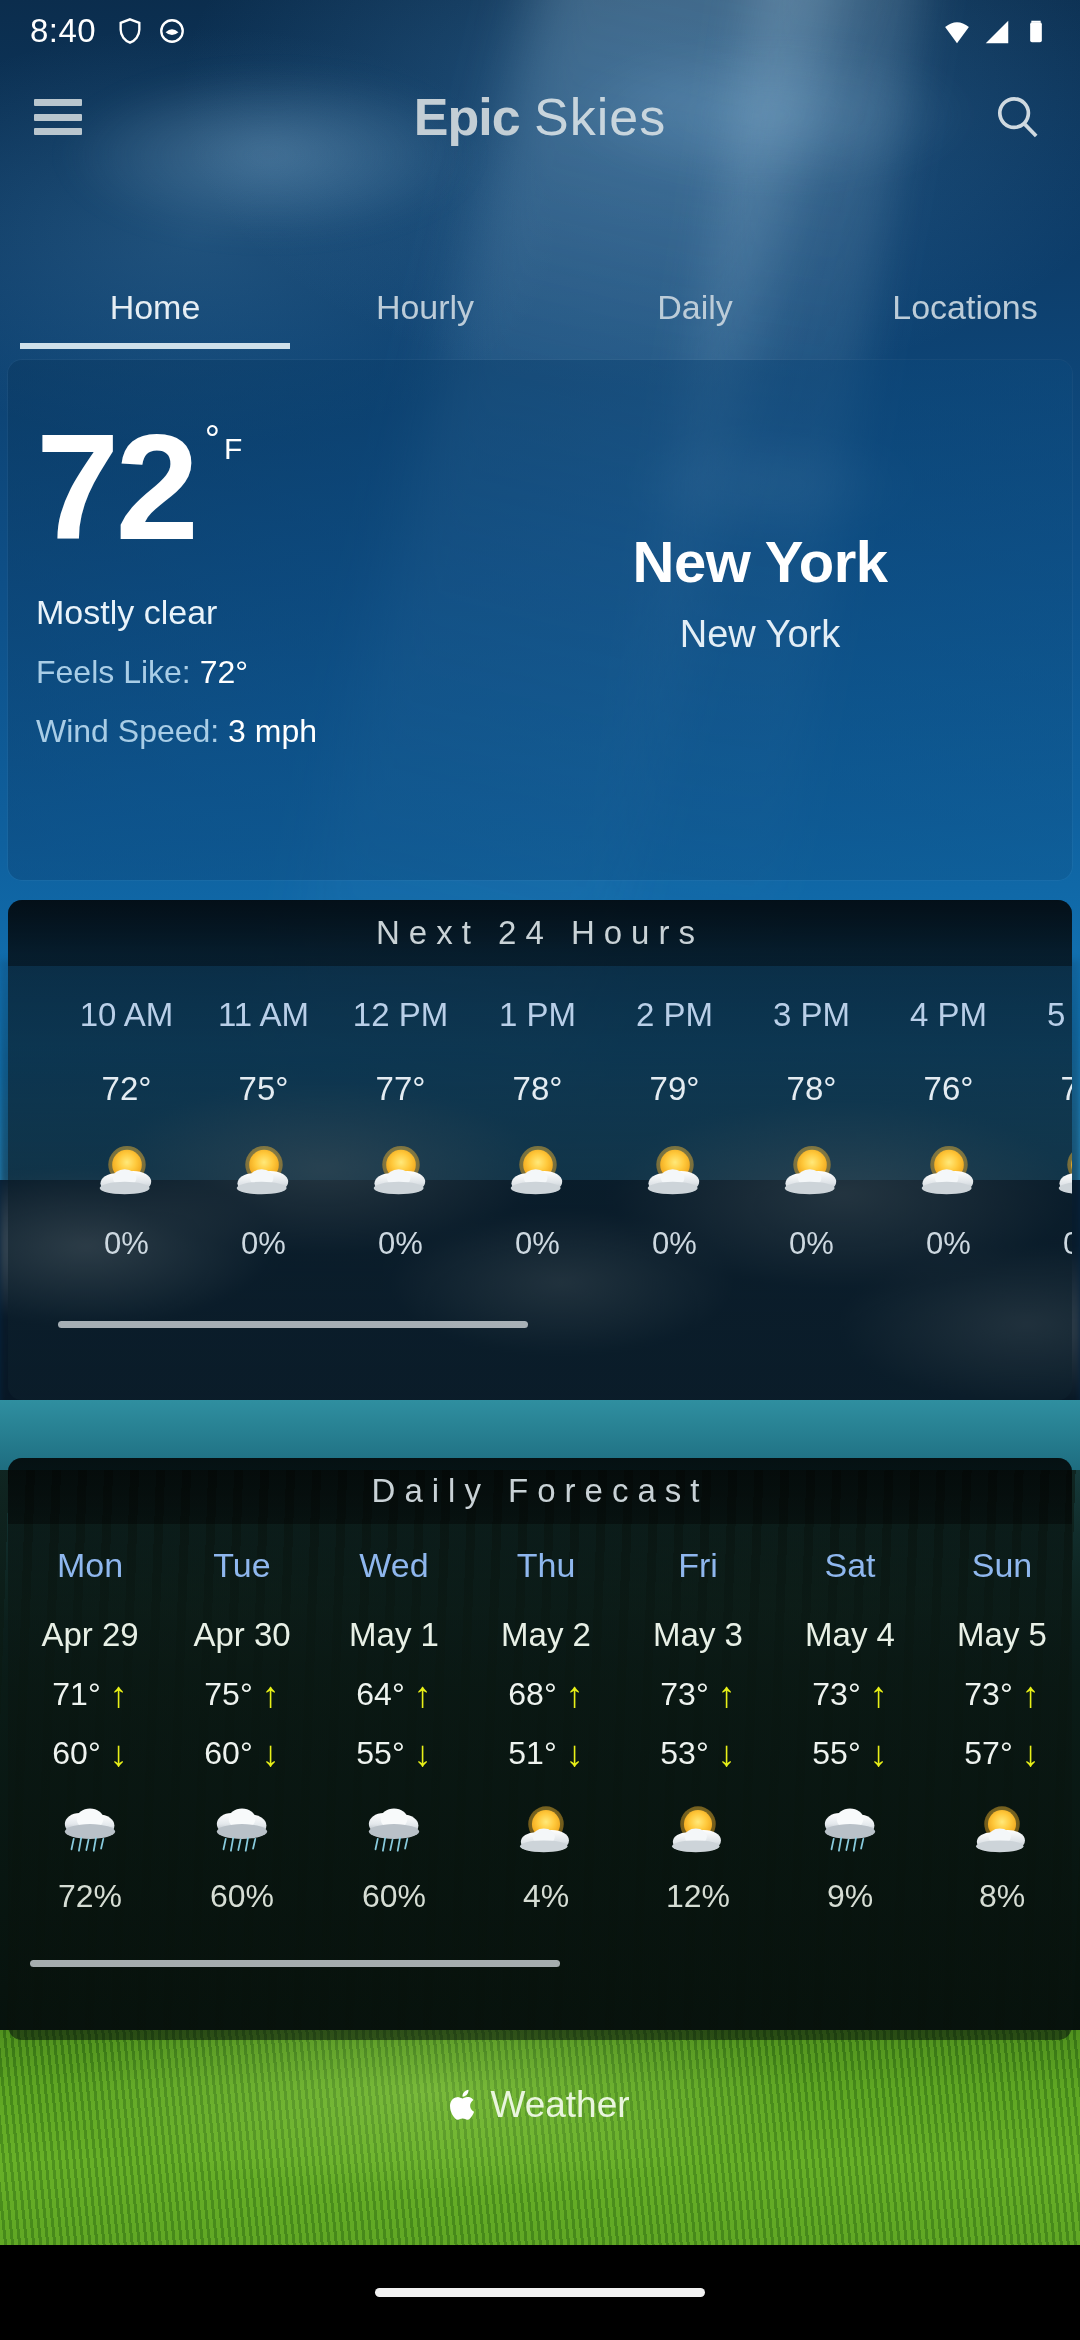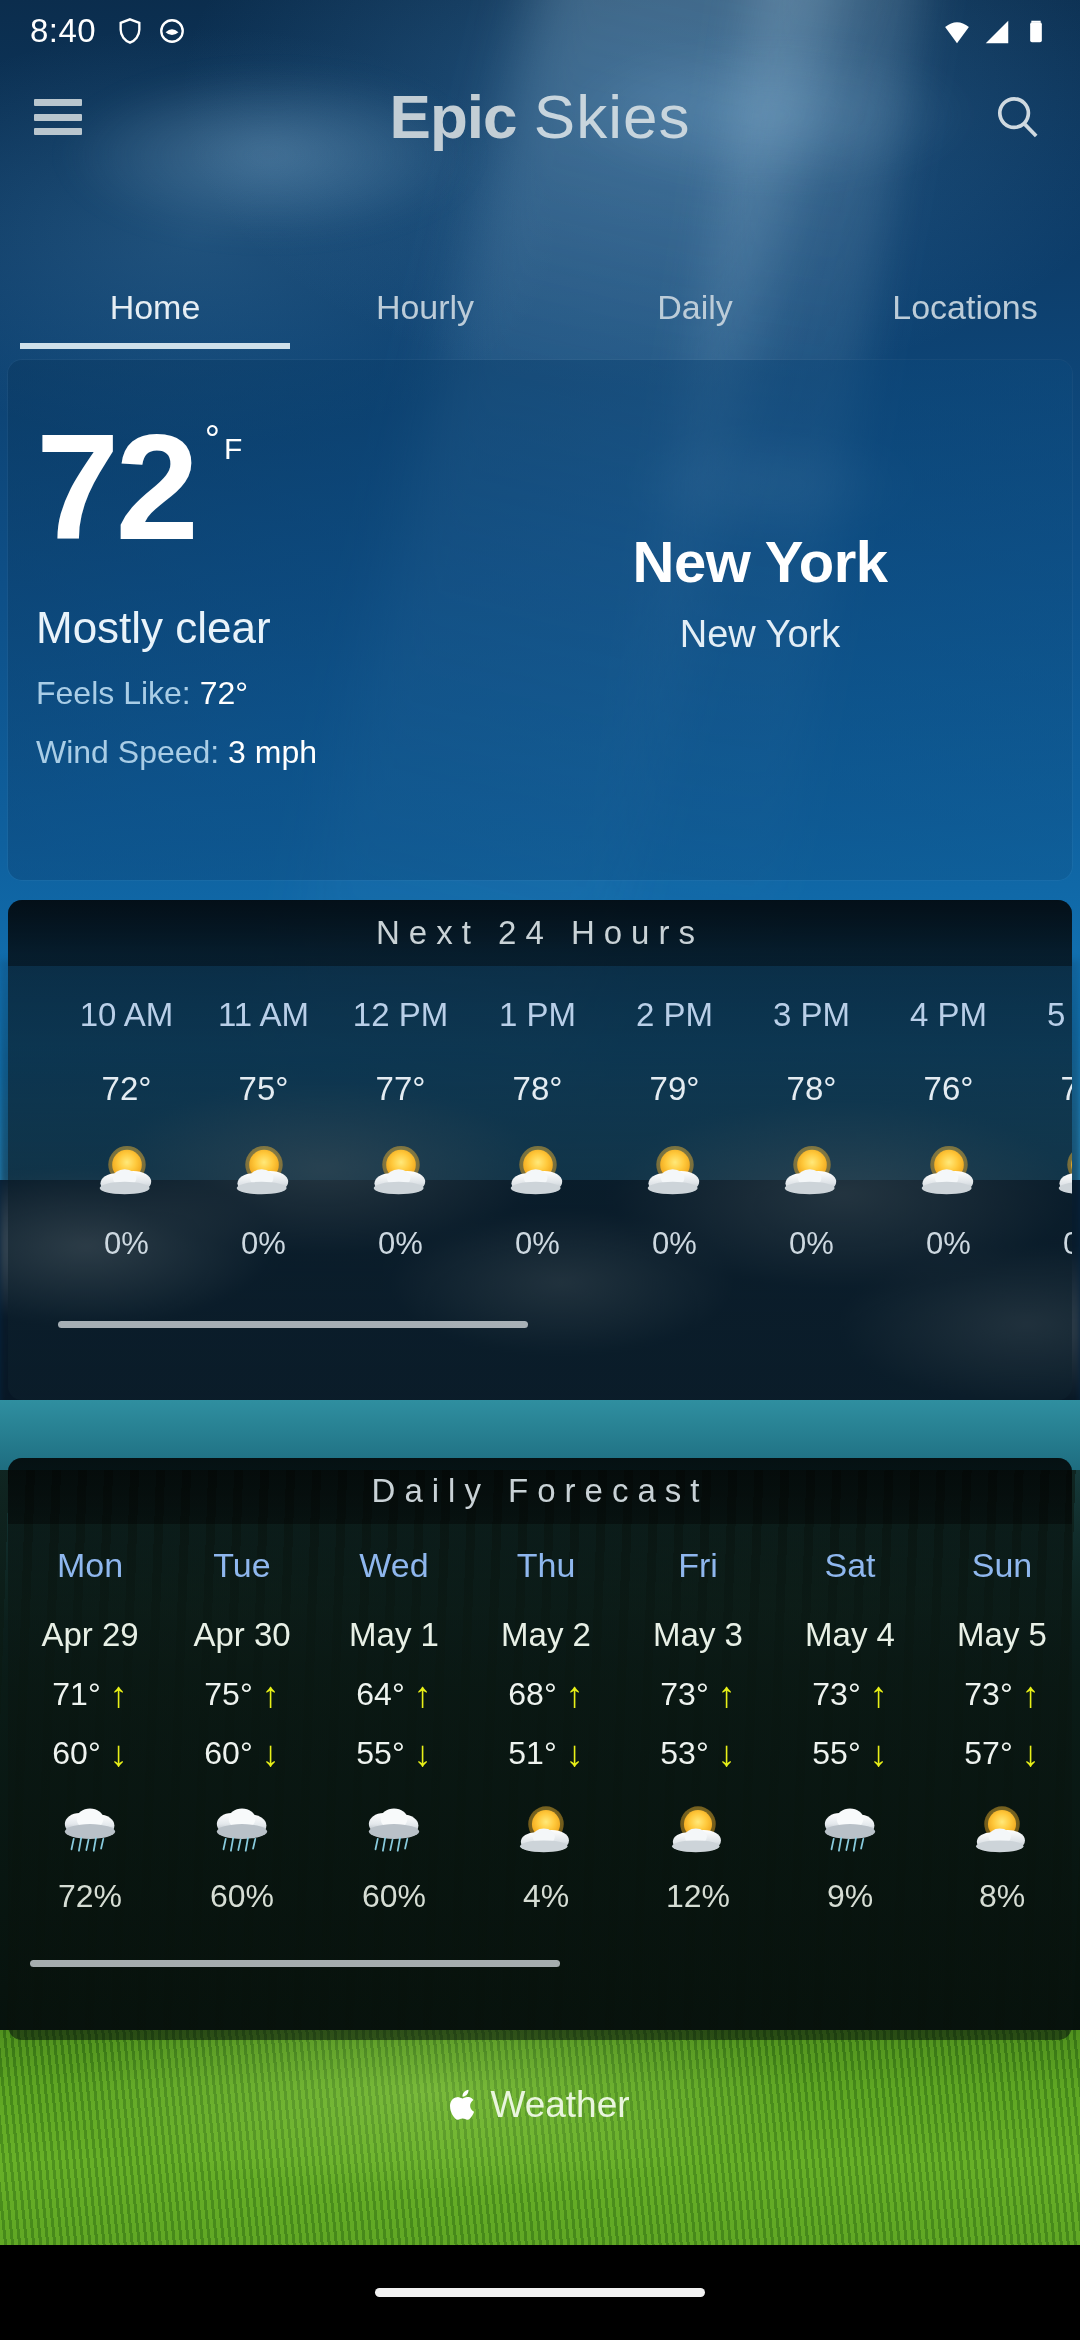--- a/index.html
+++ b/index.html
@@ -99,21 +99,21 @@
   
   .appbar{
     position:absolute; left:0; top:62px; width:1080px; height:110px;
     display:flex; align-items:center; z-index:30;
     padding:0 34px;
   }
   .hamburger{ width:48px; height:36px; display:flex; flex-direction:column; justify-content:space-between; cursor:pointer; }
   .hamburger span{ display:block; height:7px; background:#b9c6ce; border-radius:1px; }
   .brand{
     position:absolute; left:0; right:0; text-align:center;
-    font-size:62px; line-height:1; pointer-events:none;
+    font-size:52px; line-height:1; pointer-events:none;
     white-space:nowrap;
   }
   .brand b{ color:#c3ced5; font-weight:bold; letter-spacing:-1px; }
   .brand i{ color:#c8d5dd; font-style:normal; font-weight:300; letter-spacing:1px; }
   .search-btn{ margin-left:auto; width:56px; height:56px; display:flex; align-items:center; justify-content:center; cursor:pointer; }
 
   
   .tabs{
     position:absolute; left:0; top:265px; width:1080px; height:84px;
     display:flex; z-index:30;margin-left:20px;
@@ -140,21 +140,21 @@
     top:360px; height:520px;
     background:linear-gradient(150deg, rgba(10,56,96,.55) 0%, rgba(12,70,120,.48) 45%, rgba(14,86,140,.45) 100%);
     box-shadow:0 0 0 1px rgba(255,255,255,.04);
   }
   .cur-left{ position:absolute; left:28px; top:58px; }
   .cur-temp-row{ display:flex; align-items:flex-start; }
   .cur-temp{ font-size:150px; line-height:.92; color:#fff; font-weight:bold; letter-spacing:-4px; }
   .cur-unit{ margin-left:10px; margin-top:10px; color:#fff; font-size:34px; font-weight:300; display:flex; align-items:flex-start; }
   .cur-unit .deg{ font-size:38px; line-height:.6; }
   .cur-unit .f{ font-size:30px; margin-left:4px; margin-top:4px; }
-  .cur-cond{ margin-top:47px; font-size:44px; color:#e9f3fa; font-weight:300; }
+  .cur-cond{ margin-top:37px; font-size:34px; color:#e9f3fa; font-weight:300; }
   .cur-detail{ margin-top:22px; font-size:32px; color:#a9cde6; font-weight:300; }
   .cur-detail b{ color:#ffffff; font-weight:400; }
   .cur-right{ position:absolute; right:52px; top:168px; text-align:center; width:520px; }
   .cur-city{ font-size:58px; color:#fff; font-weight:bold; letter-spacing:-.5px; }
   .cur-region{ margin-top:18px; font-size:38px; color:#e3eef6; font-weight:300; }
 
   
   #hourly-card{
     top:900px; height:500px;
     background:linear-gradient(180deg, rgba(6,16,24,.72) 0%, rgba(10,26,36,.56) 30%, rgba(14,34,46,.50) 100%);

